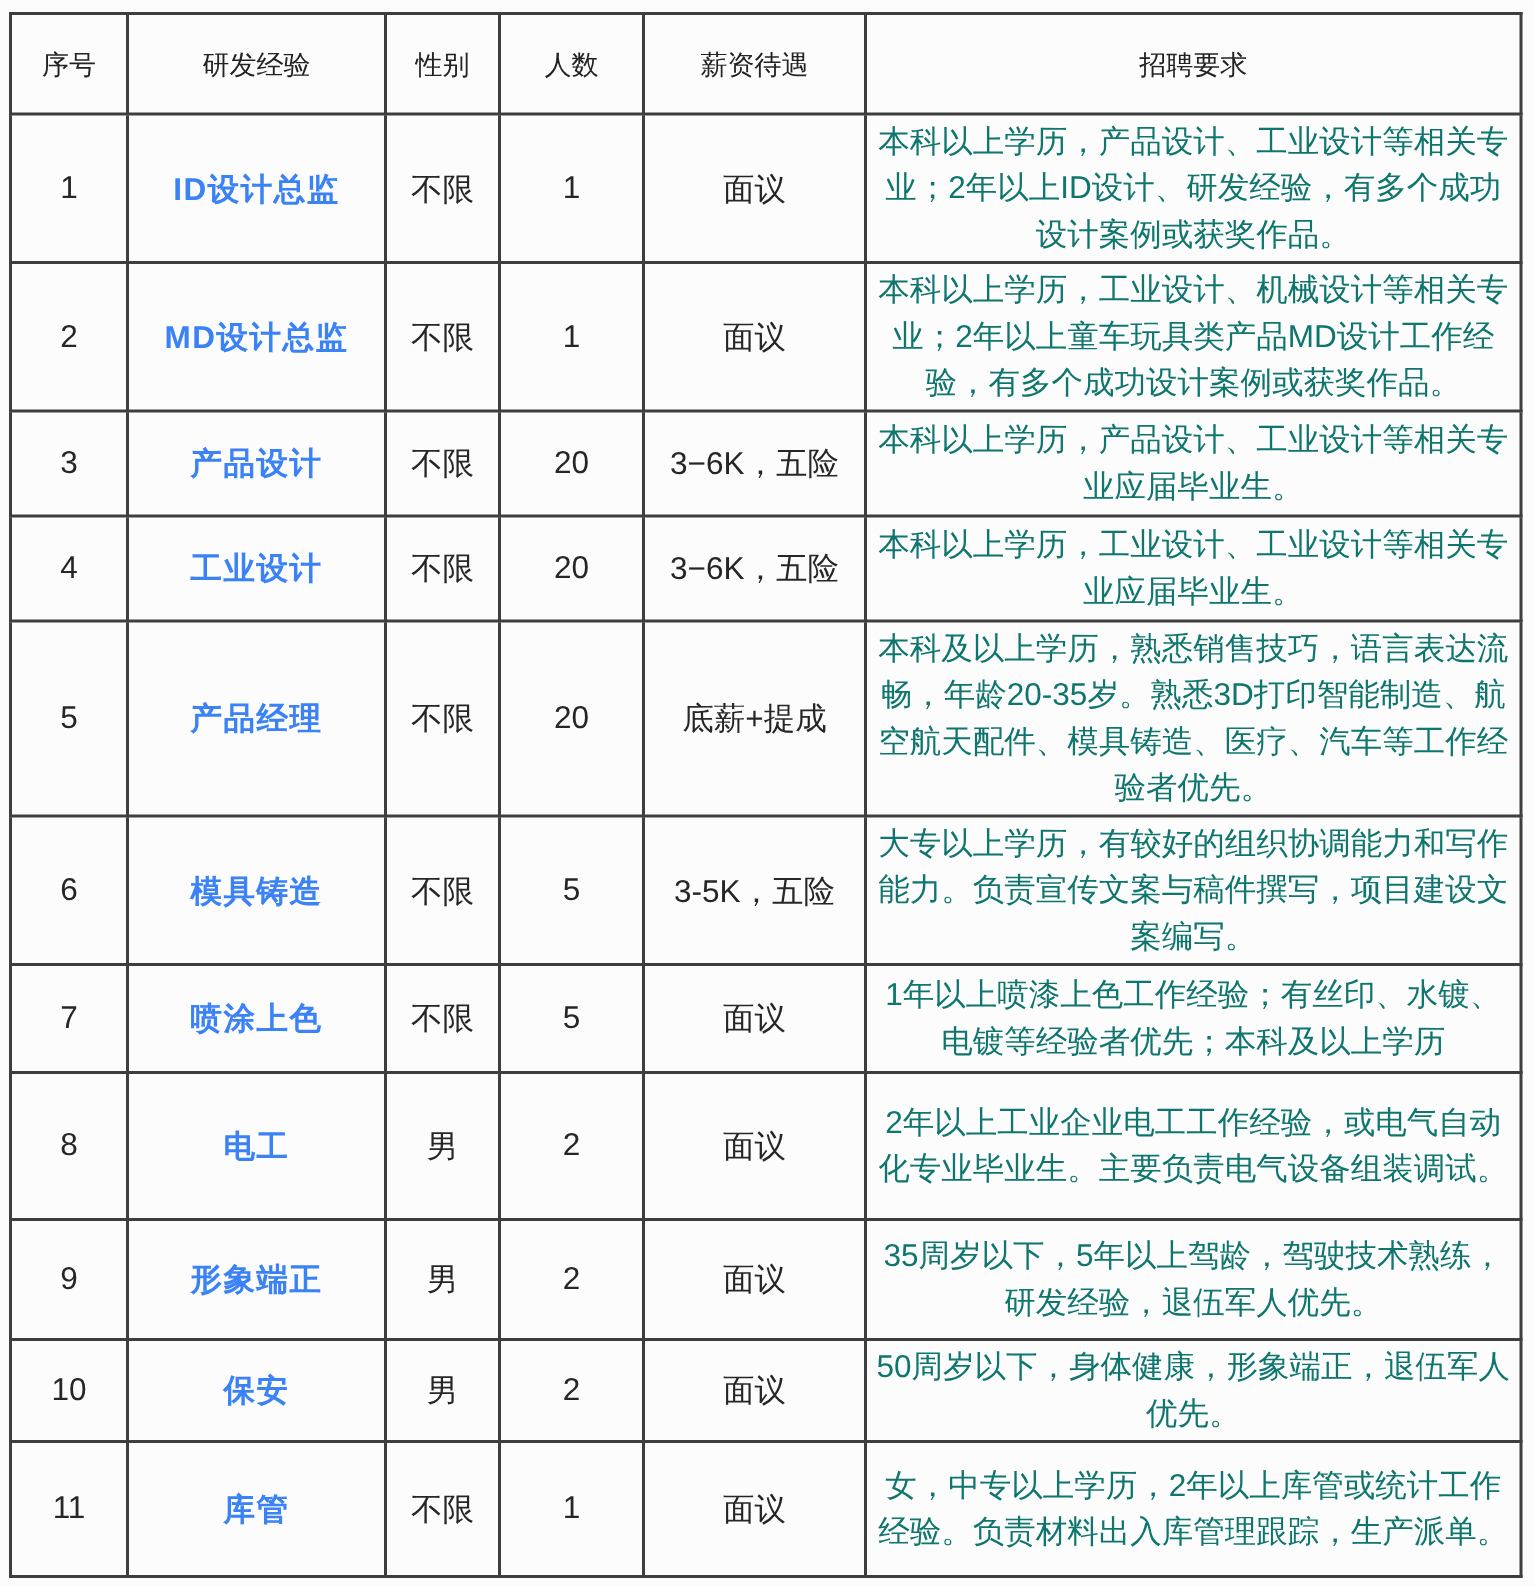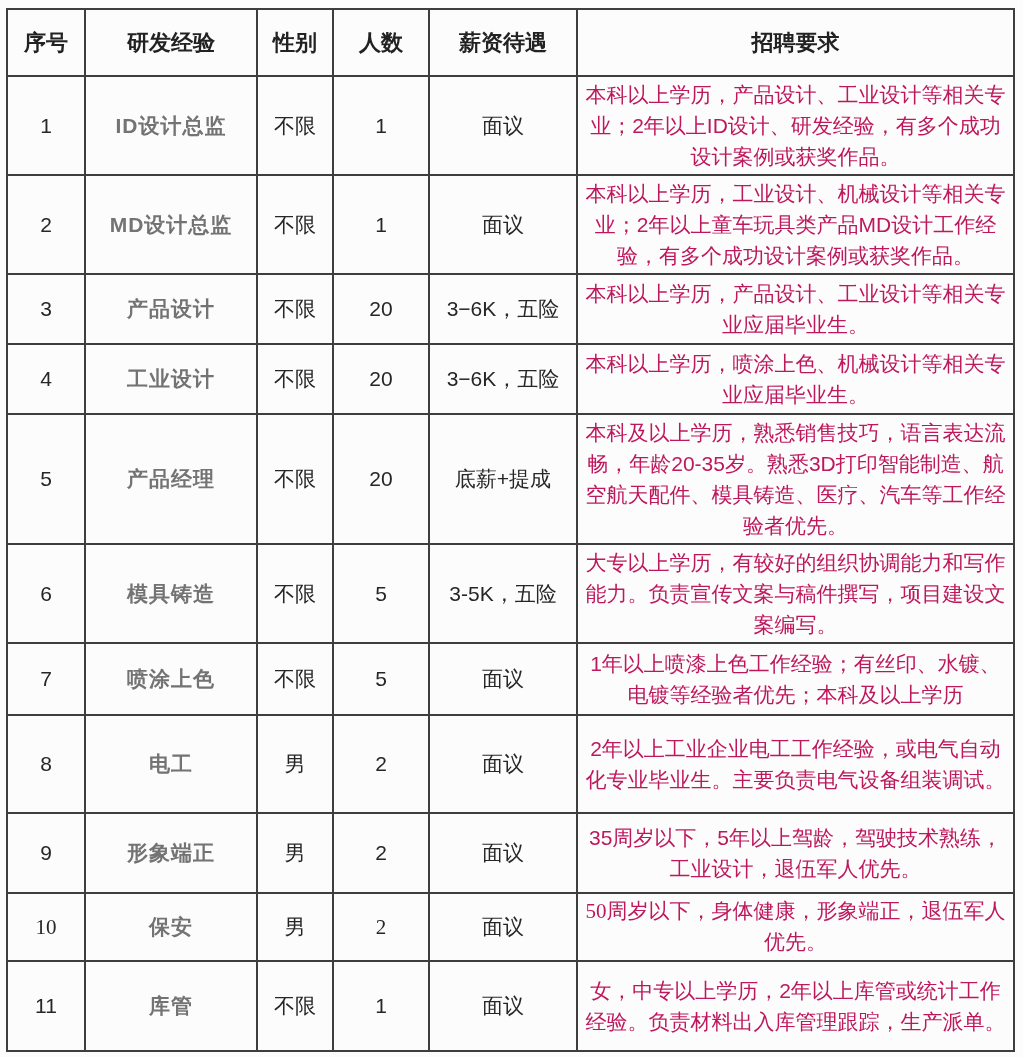--- a/index.html
+++ b/index.html
@@ -33,47 +33,47 @@
   table.recruit th,
   table.recruit td {
     border: 2px solid #3e3e3e;
     text-align: center;
     vertical-align: middle;
     font-size: 21px;
     padding: 2px 4px;
     box-sizing: border-box;
   }
   table.recruit th {
-    font-weight: 700;
-    font-size: 22px;
+    font-weight: 400;
+    font-size: 18px;
     color: #222;
     border-radius: 28px;
   }
   thead tr { height: 67px; }
 
-  td.pos { font-weight: 700; color: #737373; letter-spacing: 1px; }
+  td.pos { font-weight: 700; color: #3b82f6; letter-spacing: 1px; }
 
   td.req {
     text-align: left;
     font-size: 21px;
     line-height: 31px;
     padding: 5px 8px 5px 9px;
-    color: #be185d;
+    color: #0f766e;
   }
 
   tbody tr:nth-child(1)  { height: 95px; }
   tbody tr:nth-child(2)  { height: 98px; }
   tbody tr:nth-child(3)  { height: 70px; }
   tbody tr:nth-child(4)  { height: 70px; }
   tbody tr:nth-child(5)  { height: 122px; }
   tbody tr:nth-child(6)  { height: 98px; }
   tbody tr:nth-child(7)  { height: 72px; }
   tbody tr:nth-child(8)  { height: 98px; }
   tbody tr:nth-child(9)  { height: 80px; }
-  tbody tr:nth-child(10) { height: 60px; font-family: Liberation Serif, serif; }
+  tbody tr:nth-child(10) { height: 60px; }
   tbody tr:nth-child(11) { height: 90px; }
 </style>
 </head>
 <body>
 
 <div class="page">
   <table class="recruit">
     <colgroup>
       <col class="c-no">
         <col class="c-pos">
@@ -116,21 +116,21 @@
         <td>20</td>
         <td>3−6K，五险</td>
         <td class="req">本科以上学历，产品设计、工业设计等相关专业应届毕业生。</td>
       </tr>
       <tr>
         <td>4</td>
         <td class="pos">工业设计</td>
         <td>不限</td>
         <td>20</td>
         <td>3−6K，五险</td>
-        <td class="req">本科以上学历，喷涂上色、机械设计等相关专业应届毕业生。</td>
+        <td class="req">本科以上学历，工业设计、工业设计等相关专业应届毕业生。</td>
       </tr>
       <tr>
         <td>5</td>
         <td class="pos">产品经理</td>
         <td>不限</td>
         <td>20</td>
         <td>底薪+提成</td>
         <td class="req">本科及以上学历，熟悉销售技巧，语言表达流畅，年龄20-35岁。熟悉3D打印智能制造、航空航天配件、模具铸造、医疗、汽车等工作经验者优先。</td>
       </tr>
       <tr>
@@ -156,21 +156,21 @@
         <td>2</td>
         <td>面议</td>
         <td class="req">2年以上工业企业电工工作经验，或电气自动化专业毕业生。主要负责电气设备组装调试。</td>
       </tr>
       <tr>
         <td>9</td>
         <td class="pos">形象端正</td>
         <td>男</td>
         <td>2</td>
         <td>面议</td>
-        <td class="req">35周岁以下，5年以上驾龄，驾驶技术熟练，工业设计，退伍军人优先。</td>
+        <td class="req">35周岁以下，5年以上驾龄，驾驶技术熟练，研发经验，退伍军人优先。</td>
       </tr>
       <tr>
         <td>10</td>
         <td class="pos">保安</td>
         <td>男</td>
         <td>2</td>
         <td>面议</td>
         <td class="req">50周岁以下，身体健康，形象端正，退伍军人优先。</td>
       </tr>
       <tr>

